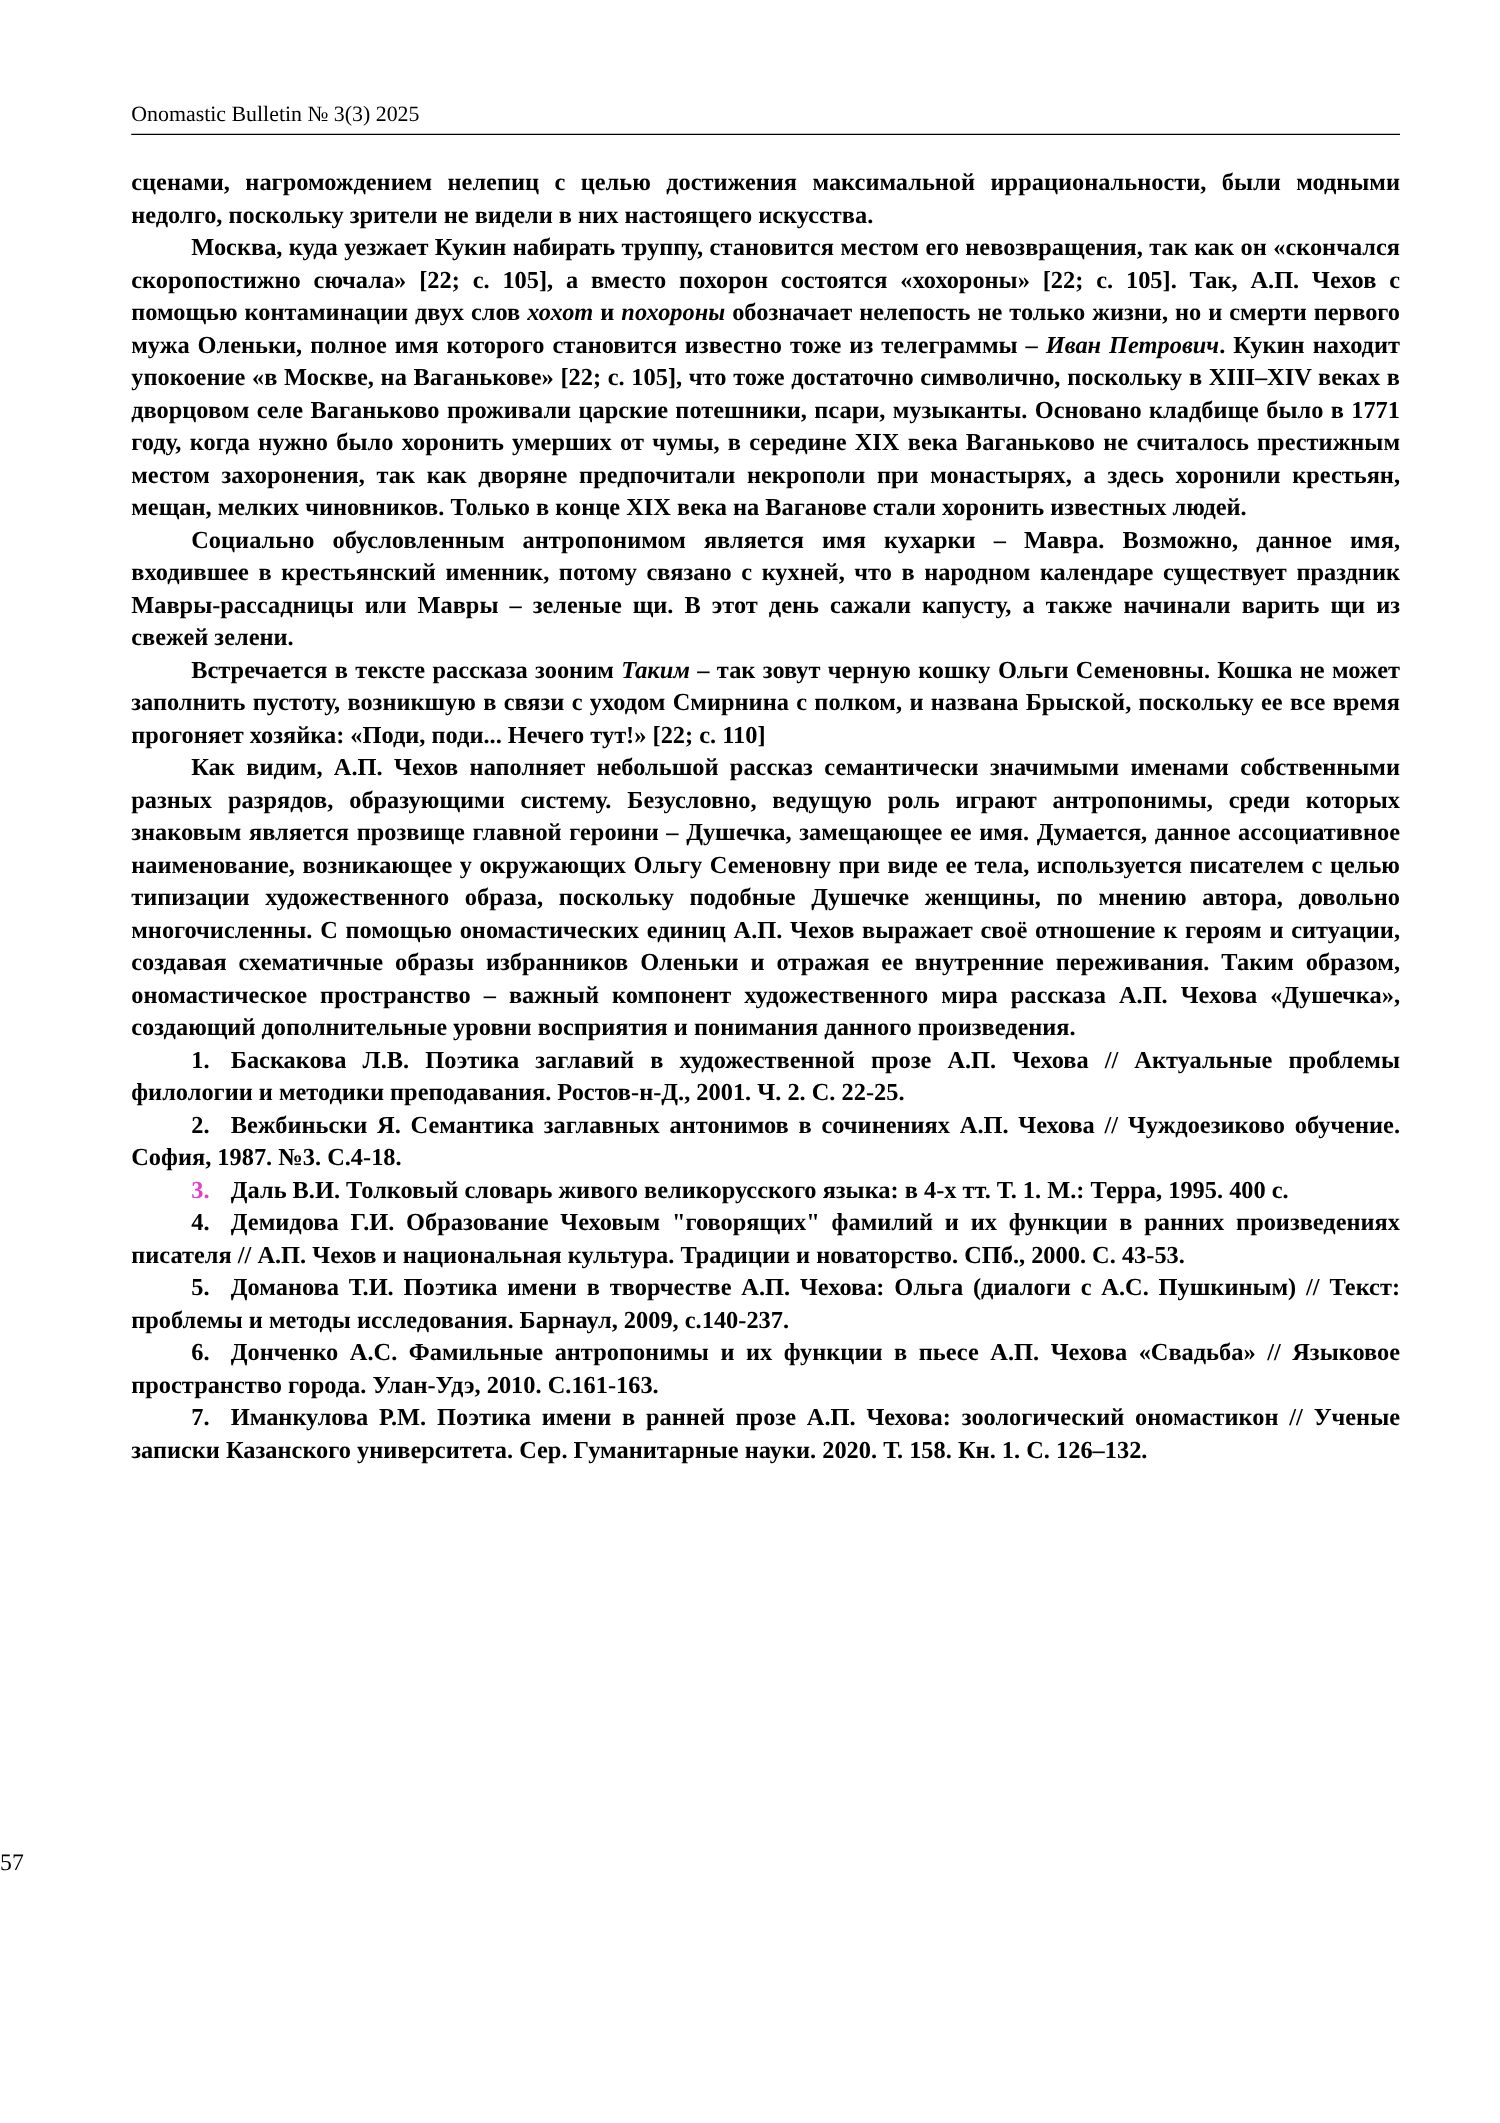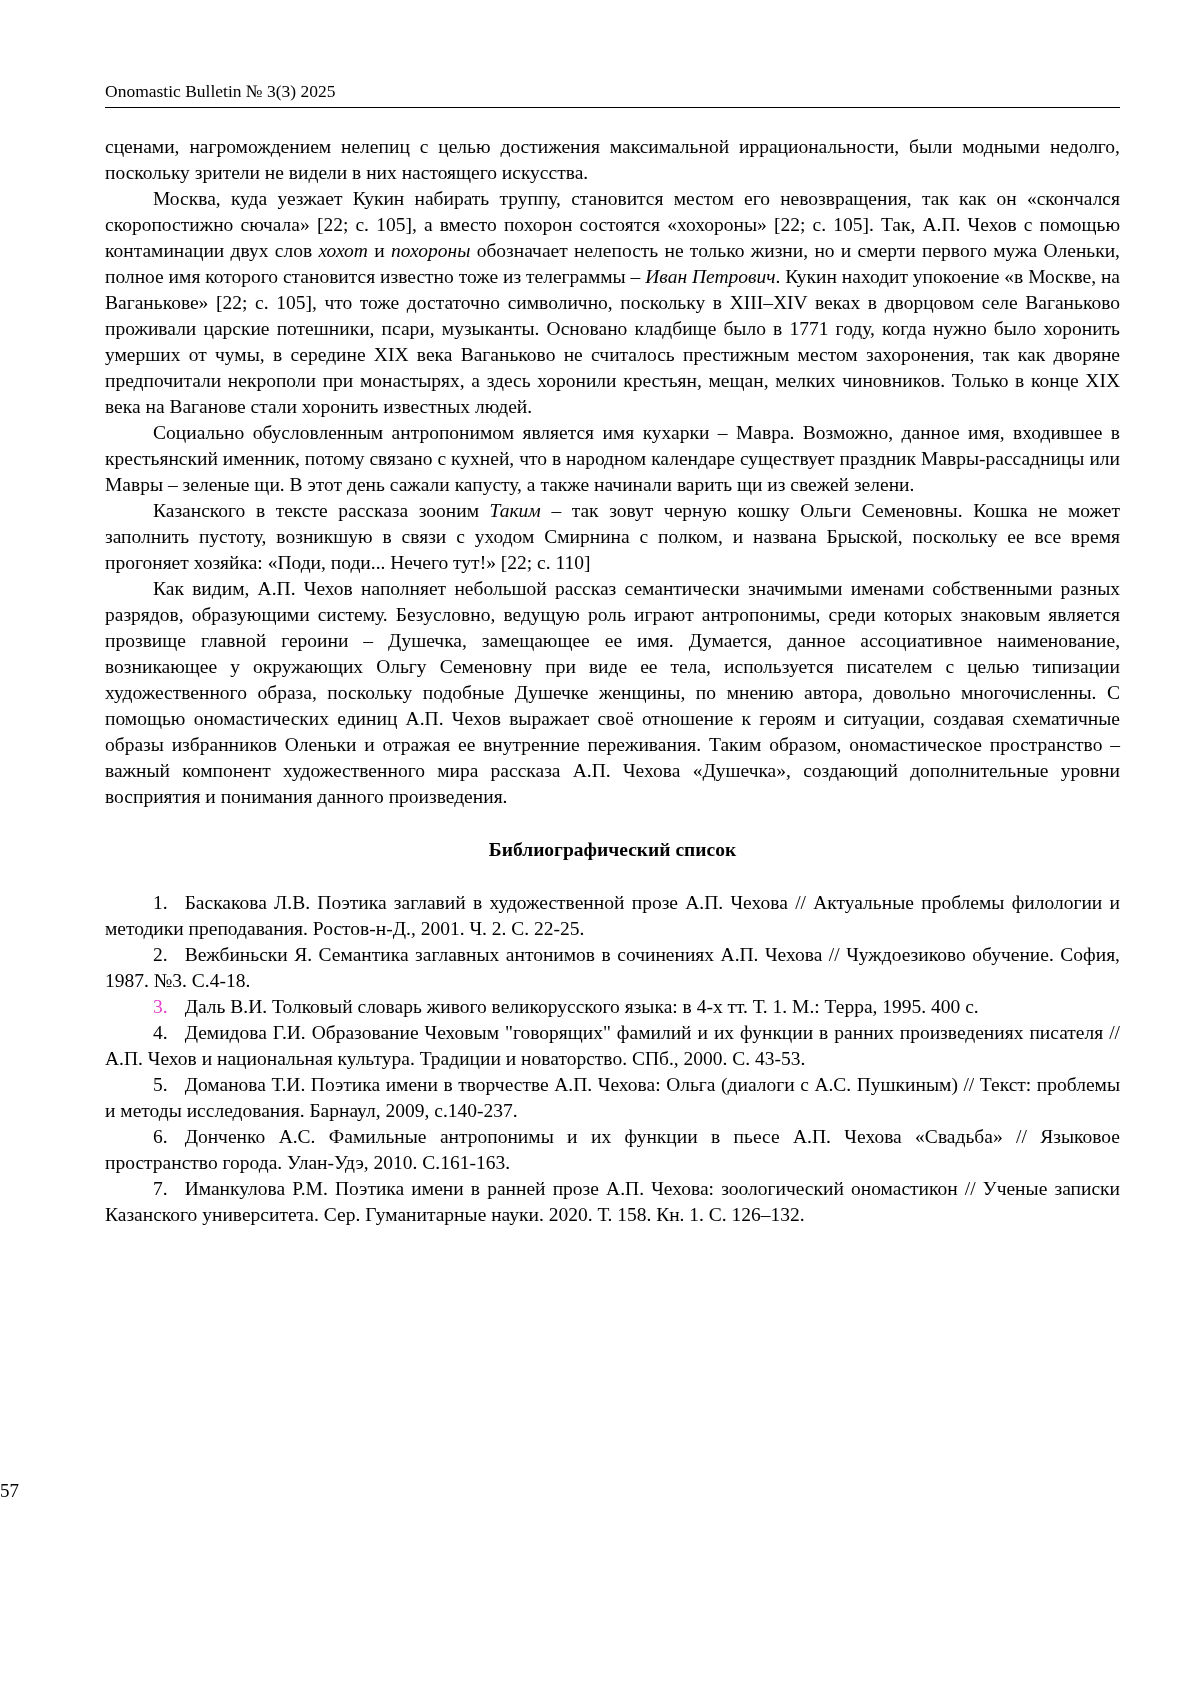--- a/index.html
+++ b/index.html
@@ -27,20 +27,21 @@
   .head-rule {
     border: none;
     border-top: 1.6px solid #000;
     margin: 0 0 26px 0;
   }
   .para {
     margin: 0;
     font-size: 19.5px;
     line-height: 26px;
     text-align: justify;
+    font-weight: bold;
   }
   .para.indent {
     text-indent: 48px;
   }
   .i { font-style: italic; }
   .bib-heading {
     font-size: 19.5px;
     line-height: 26px;
     font-weight: bold;
     text-align: center;
@@ -66,25 +67,24 @@
   <header>
     <div class="running-head">Onomastic Bulletin № 3(3) 2025</div>
     <hr class="head-rule">
   </header>
 
   <main>
     <div id="paragraphs">
         <p class="para"><span>сценами, нагромождением нелепиц с целью достижения максимальной иррациональности, были модными недолго, поскольку зрители не видели в них настоящего искусства.</span></p>
         <p class="para indent"><span>Москва, куда уезжает Кукин набирать труппу, становится местом его невозвращения, так как он «скончался скоропостижно сючала» [22; с. 105], а вместо похорон состоятся «хохороны» [22; с. 105]. Так, А.П. Чехов с помощью контаминации двух слов </span><span class="i">хохот</span><span> и </span><span class="i">похороны</span><span> обозначает нелепость не только жизни, но и смерти первого мужа Оленьки, полное имя которого становится известно тоже из телеграммы – </span><span class="i">Иван Петрович</span><span>. Кукин находит упокоение «в Москве, на Ваганькове» [22; с. 105], что тоже достаточно символично, поскольку в XIII–XIV веках в дворцовом селе Ваганьково проживали царские потешники, псари, музыканты. Основано кладбище было в 1771 году, когда нужно было хоронить умерших от чумы, в середине XIX века Ваганьково не считалось престижным местом захоронения, так как дворяне предпочитали некрополи при монастырях, а здесь хоронили крестьян, мещан, мелких чиновников. Только в конце XIX века на Ваганове стали хоронить известных людей.</span></p>
         <p class="para indent"><span>Социально обусловленным антропонимом является имя кухарки – Мавра. Возможно, данное имя, входившее в крестьянский именник, потому связано с кухней, что в народном календаре существует праздник Мавры-рассадницы или Мавры – зеленые щи. В этот день сажали капусту, а также начинали варить щи из свежей зелени.</span></p>
-        <p class="para indent"><span>Казанского в тексте рассказа зооним </span><span class="i">Таким</span><span> – так зовут черную кошку Ольги Семеновны. Кошка не может заполнить пустоту, возникшую в связи с уходом Смирнина с полком, и названа Брыской, поскольку ее все время прогоняет хозяйка: «Поди, поди... Нечего тут!» [22; с. 110]</span></p>
+        <p class="para indent"><span>Встречается в тексте рассказа зооним </span><span class="i">Таким</span><span> – так зовут черную кошку Ольги Семеновны. Кошка не может заполнить пустоту, возникшую в связи с уходом Смирнина с полком, и названа Брыской, поскольку ее все время прогоняет хозяйка: «Поди, поди... Нечего тут!» [22; с. 110]</span></p>
         <p class="para indent"><span>Как видим, А.П. Чехов наполняет небольшой рассказ семантически значимыми именами собственными разных разрядов, образующими систему. Безусловно, ведущую роль играют антропонимы, среди которых знаковым является прозвище главной героини – Душечка, замещающее ее имя. Думается, данное ассоциативное наименование, возникающее у окружающих Ольгу Семеновну при виде ее тела, используется писателем с целью типизации художественного образа, поскольку подобные Душечке женщины, по мнению автора, довольно многочисленны. С помощью ономастических единиц А.П. Чехов выражает своё отношение к героям и ситуации, создавая схематичные образы избранников Оленьки и отражая ее внутренние переживания. Таким образом, ономастическое пространство – важный компонент художественного мира рассказа А.П. Чехова «Душечка», создающий дополнительные уровни восприятия и понимания данного произведения.</span></p>
       </div>
 
-    <h2 class="bib-heading">Библиографический список</h2>
 
     <div id="references">
         <p class="para indent"><span class="ref-num" style="color: rgb(0, 0, 0);">1.</span><span>Баскакова Л.В. Поэтика заглавий в художественной прозе А.П. Чехова // Актуальные проблемы филологии и методики преподавания. Ростов-н-Д., 2001. Ч. 2. С. 22-25.</span></p>
         <p class="para indent"><span class="ref-num" style="color: rgb(0, 0, 0);">2.</span><span>Вежбиньски Я. Семантика заглавных антонимов в сочинениях А.П. Чехова // Чуждоезиково обучение. София, 1987. №3. С.4-18.</span></p>
         <p class="para indent"><span class="ref-num" style="color: rgb(229, 62, 200);">3.</span><span>Даль В.И. Толковый словарь живого великорусского языка: в 4-х тт. Т. 1. М.: Терра, 1995. 400 с.</span></p>
         <p class="para indent"><span class="ref-num" style="color: rgb(0, 0, 0);">4.</span><span>Демидова Г.И. Образование Чеховым "говорящих" фамилий и их функции в ранних произведениях писателя // А.П. Чехов и национальная культура. Традиции и новаторство. СПб., 2000. С. 43-53.</span></p>
         <p class="para indent"><span class="ref-num" style="color: rgb(0, 0, 0);">5.</span><span>Доманова Т.И. Поэтика имени в творчестве А.П. Чехова: Ольга (диалоги с А.С. Пушкиным) // Текст: проблемы и методы исследования. Барнаул, 2009, с.140-237.</span></p>
         <p class="para indent"><span class="ref-num" style="color: rgb(0, 0, 0);">6.</span><span>Донченко А.С. Фамильные антропонимы и их функции в пьесе А.П. Чехова «Свадьба» // Языковое пространство города. Улан-Удэ, 2010. С.161-163.</span></p>
         <p class="para indent"><span class="ref-num" style="color: rgb(0, 0, 0);">7.</span><span>Иманкулова Р.М. Поэтика имени в ранней прозе А.П. Чехова: зоологический ономастикон // Ученые записки Казанского университета. Сер. Гуманитарные науки. 2020. Т. 158. Кн. 1. С. 126–132.</span></p>
       </div>

